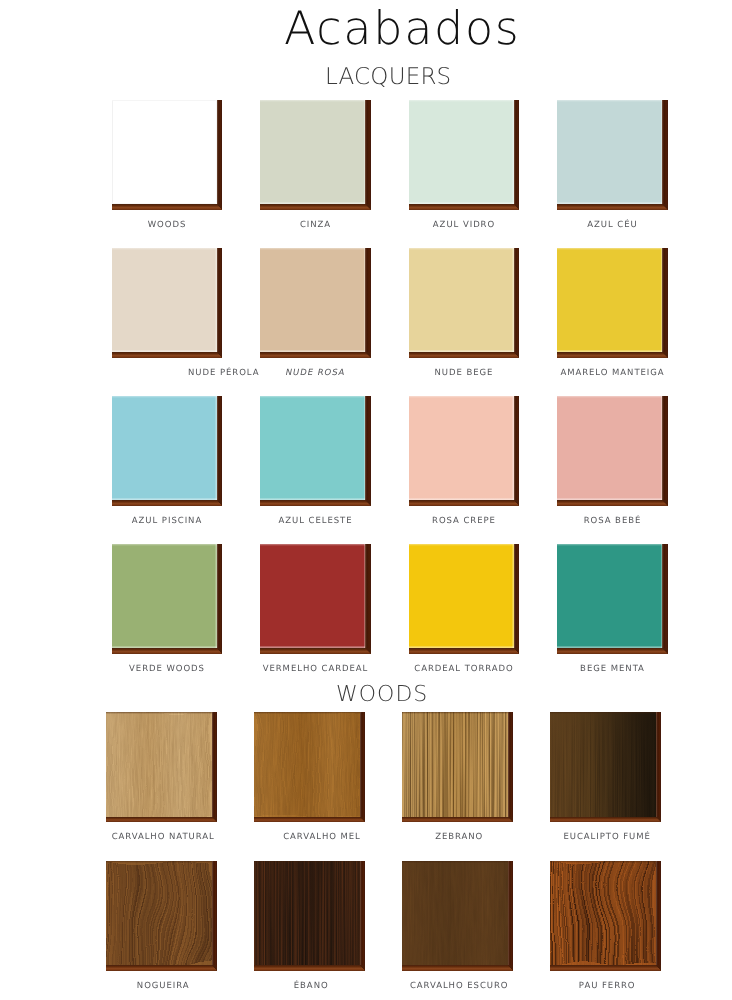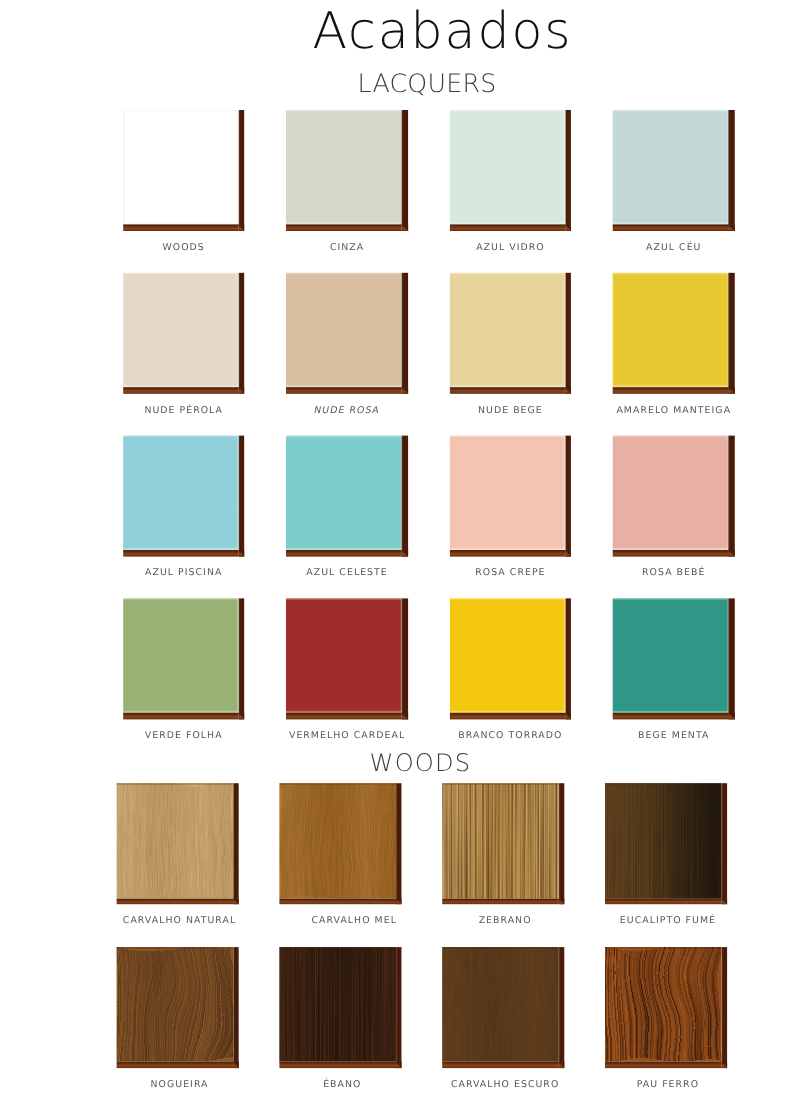--- a/index.html
+++ b/index.html
@@ -231,21 +231,21 @@
       <div class="sw" style="left: 111.5px; top: 248px; width: 110.6px; height: 109.6px;">
         <div class="face lacq" style="width: 105px; height: 104px; background: rgb(228, 216, 200);">
           <div class="botline"></div>
           <div class="rimline"></div>
           <div class="topglow"></div>
         </div>
         <div class="edgeR" style="left: 105px; top: 0px; width: 5.6px; height: 109.6px;"></div>
         <div class="edgeB" style="left: 0px; top: 104px; width: 105px; height: 5.6px;"></div>
         <div class="corner" style="left: 105px; top: 104px; width: 5.6px; height: 5.6px;"></div>
       </div>
-      <div class="lbl" style="left: 74.5px; width: 185px; top: 368.6px;">NUDE PÉROLA</div>
+      <div class="lbl" style="left: 74.5px; width: 185px; top: 368.6px; text-align: right;">NUDE PÉROLA</div>
       <div class="sw" style="left: 260px; top: 248px; width: 110.6px; height: 109.6px;">
         <div class="face lacq" style="width: 105px; height: 104px; background: rgb(217, 190, 159);">
           <div class="botline"></div>
           <div class="rimline"></div>
           <div class="topglow"></div>
         </div>
         <div class="edgeR" style="left: 105px; top: 0px; width: 5.6px; height: 109.6px;"></div>
         <div class="edgeB" style="left: 0px; top: 104px; width: 105px; height: 5.6px;"></div>
         <div class="corner" style="left: 105px; top: 104px; width: 5.6px; height: 5.6px;"></div>
       </div>
@@ -319,21 +319,21 @@
       <div class="sw" style="left: 111.5px; top: 544px; width: 110.6px; height: 109.6px;">
         <div class="face lacq" style="width: 105px; height: 104px; background: rgb(153, 177, 115);">
           <div class="botline"></div>
           <div class="rimline"></div>
           <div class="topglow"></div>
         </div>
         <div class="edgeR" style="left: 105px; top: 0px; width: 5.6px; height: 109.6px;"></div>
         <div class="edgeB" style="left: 0px; top: 104px; width: 105px; height: 5.6px;"></div>
         <div class="corner" style="left: 105px; top: 104px; width: 5.6px; height: 5.6px;"></div>
       </div>
-      <div class="lbl" style="left: 74.5px; width: 185px; top: 664.6px;">VERDE FOLHA</div>
+      <div class="lbl" style="left: 74.5px; width: 185px; top: 664.6px;">VERDE WOODS</div>
       <div class="sw" style="left: 260px; top: 544px; width: 110.6px; height: 109.6px;">
         <div class="face lacq" style="width: 105px; height: 104px; background: rgb(159, 46, 43);">
           <div class="botline"></div>
           <div class="rimline"></div>
           <div class="topglow"></div>
         </div>
         <div class="edgeR" style="left: 105px; top: 0px; width: 5.6px; height: 109.6px;"></div>
         <div class="edgeB" style="left: 0px; top: 104px; width: 105px; height: 5.6px;"></div>
         <div class="corner" style="left: 105px; top: 104px; width: 5.6px; height: 5.6px;"></div>
       </div>
@@ -341,21 +341,21 @@
       <div class="sw" style="left: 408.5px; top: 544px; width: 110.6px; height: 109.6px;">
         <div class="face lacq" style="width: 105px; height: 104px; background: rgb(243, 199, 13);">
           <div class="botline"></div>
           <div class="rimline"></div>
           <div class="topglow"></div>
         </div>
         <div class="edgeR" style="left: 105px; top: 0px; width: 5.6px; height: 109.6px;"></div>
         <div class="edgeB" style="left: 0px; top: 104px; width: 105px; height: 5.6px;"></div>
         <div class="corner" style="left: 105px; top: 104px; width: 5.6px; height: 5.6px;"></div>
       </div>
-      <div class="lbl" style="left: 371.5px; width: 185px; top: 664.6px;">BRANCO TORRADO</div>
+      <div class="lbl" style="left: 371.5px; width: 185px; top: 664.6px;">CARDEAL TORRADO</div>
       <div class="sw" style="left: 557px; top: 544px; width: 110.6px; height: 109.6px;">
         <div class="face lacq" style="width: 105px; height: 104px; background: rgb(46, 151, 133);">
           <div class="botline"></div>
           <div class="rimline"></div>
           <div class="topglow"></div>
         </div>
         <div class="edgeR" style="left: 105px; top: 0px; width: 5.6px; height: 109.6px;"></div>
         <div class="edgeB" style="left: 0px; top: 104px; width: 105px; height: 5.6px;"></div>
         <div class="corner" style="left: 105px; top: 104px; width: 5.6px; height: 5.6px;"></div>
       </div>

